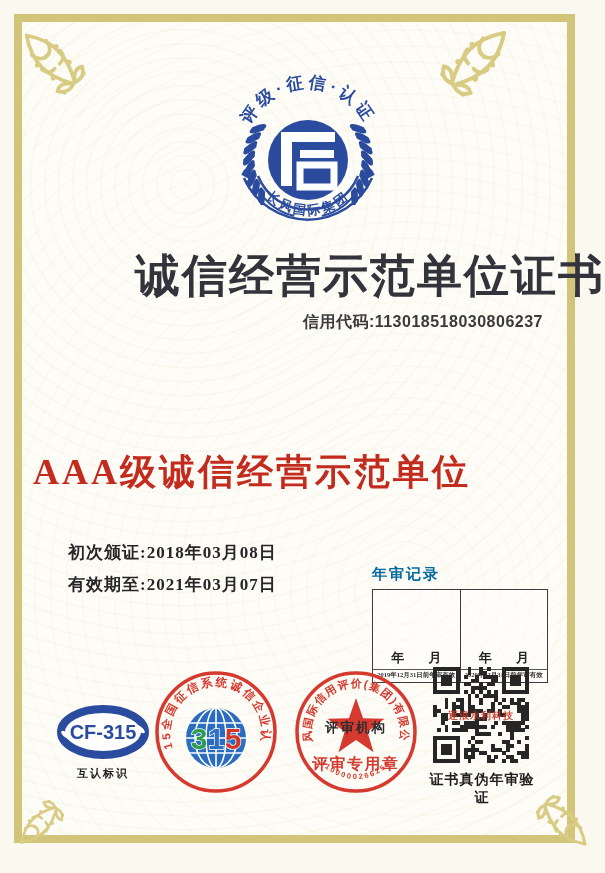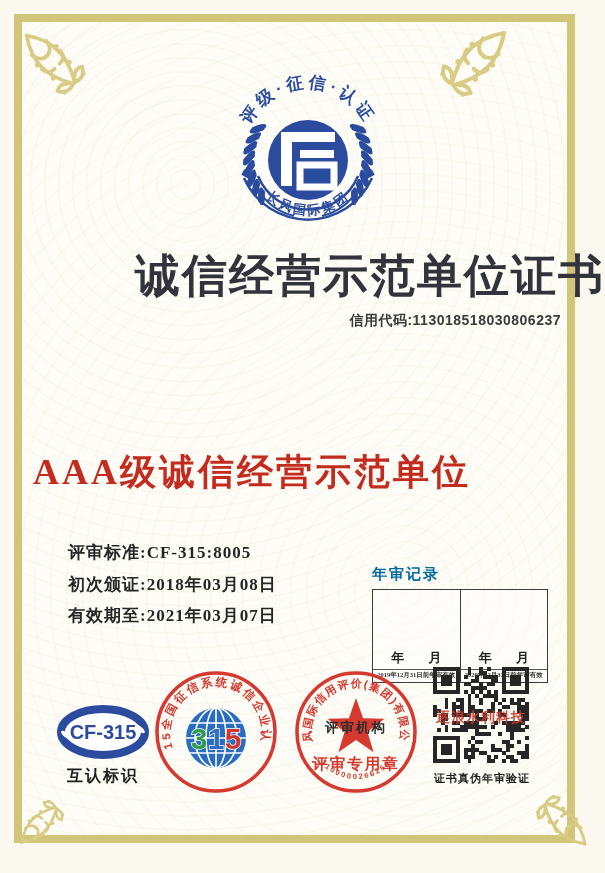--- a/index.html
+++ b/index.html
@@ -27,22 +27,22 @@
   .c-br{left:528px;top:782px;width:60px;height:70px;transform:scale(-1,-1);}
 
   
   .emblem{position:absolute;left:214px;top:70px;width:188px;height:162px;}
 
   .title{
     position:absolute;left:0;top:246px;width:605px;text-align:right;
     font-size:45px;font-weight:bold;color:#32333b;letter-spacing:2px;margin:0;
   }
   .credit-line{
-    position:absolute;top:312px;right:44px;
-    font-size:14px;font-weight:bold;color:#3a3a3a;letter-spacing:.5px;
+    position:absolute;top:312px;right:62px;
+    font-size:16px;font-weight:bold;color:#3a3a3a;letter-spacing:.5px;
   }
   .company{
     position:absolute;left:0;top:374px;width:605px;text-align:center;
     font-size:31px;font-weight:bold;color:#1d1d1d;letter-spacing:4px;
   }
   .award{
     position:absolute;left:0;top:448px;width:504px;text-align:center;
     font-family:"Liberation Serif",serif;
     font-size:36px;font-weight:bold;color:#c32b1f;letter-spacing:3px;
   }
@@ -57,30 +57,30 @@
     display:flex;background:rgba(255,255,255,.4);
   }
   .annual-cell{flex:1;display:flex;flex-direction:column;box-sizing:border-box;}
   .annual-cell + .annual-cell{border-left:1.5px solid #3c3c3c;}
   .ym{margin-top:auto;display:flex;justify-content:space-around;font-size:13px;font-weight:bold;color:#222;padding:0 6px 2px;}
   .annual-note{border-top:1px solid #555;font-size:6.5px;color:#333;text-align:center;padding:1.5px 0 2px;white-space:nowrap;font-weight:bold;}
 
   
   .cf315{position:absolute;left:56px;top:704px;width:94px;height:56px;}
   .cf315-caption{position:absolute;left:58px;top:766px;width:90px;text-align:center;
-    font-family:"Liberation Serif",serif;font-size:16px;font-weight:bold;color:#1e1e1e;letter-spacing:2px;}
+    font-family:"Liberation Serif",serif;font-size:11px;font-weight:bold;color:#1e1e1e;letter-spacing:2px;}
   .globe-seal{position:absolute;left:152px;top:668px;width:128px;height:128px;}
   .star-seal{position:absolute;left:291px;top:667px;width:130px;height:130px;}
   .qr-wrap{position:absolute;left:433px;top:667px;width:96px;height:96px;}
   .qr-overlay{
     position:absolute;left:0;top:42px;width:96px;text-align:center;
-    font-size:14px;font-weight:bold;color:#c43a2d;letter-spacing:1px;opacity:.9;
+    font-size:10px;font-weight:bold;color:#c43a2d;letter-spacing:1px;opacity:.9;
   }
   .qr-caption{position:absolute;left:427px;top:771px;width:110px;text-align:center;
-    font-family:"Liberation Serif",serif;font-size:11px;font-weight:bold;color:#1e1e1e;letter-spacing:1px;}
+    font-family:"Liberation Serif",serif;font-size:14px;font-weight:bold;color:#1e1e1e;letter-spacing:1px;}
 </style>
 </head>
 <body>
 
 <div id="page">
   <div class="frame"></div>
 
   <svg width="0" height="0" style="position:absolute">
     <defs>
       <symbol id="flourish" viewBox="0 0 100 100">
@@ -199,21 +199,20 @@
   </svg>
 
   <h1 class="title">诚信经营示范单位证书</h1>
 
   <div class="credit-line"><span>信用代码:</span><span>113018518030806237</span></div>
 
 
   <div class="award">AAA级诚信经营示范单位</div>
 
   <div class="details">
-    <div class="detail-row"><span>评审标准:</span><span>CF-315:8005</span></div>
     <div class="detail-row"><span>初次颁证:</span><span>2018年03月08日</span></div>
     <div class="detail-row"><span>有效期至:</span><span>2021年03月07日</span></div>
   </div>
 
   <div class="annual">
     <div class="annual-title">年审记录</div>
     <div class="annual-table">
       <div class="annual-cell">
         <div class="ym">
             <span>年</span>

